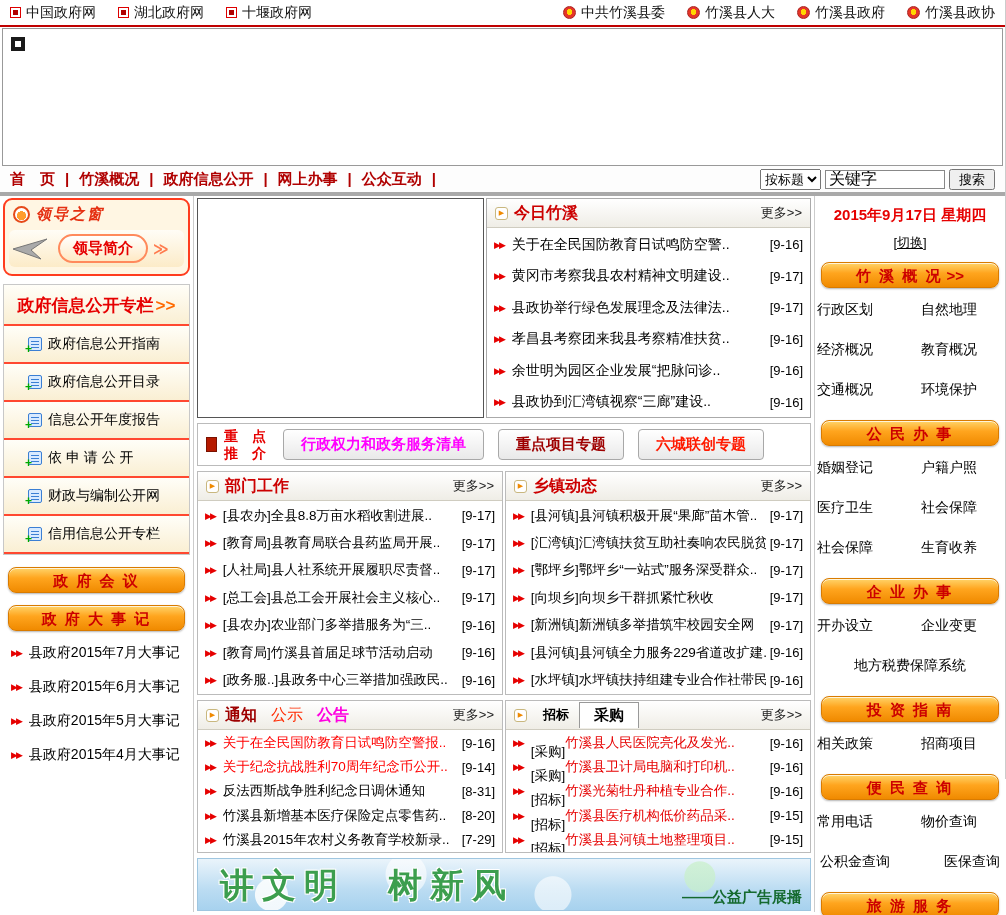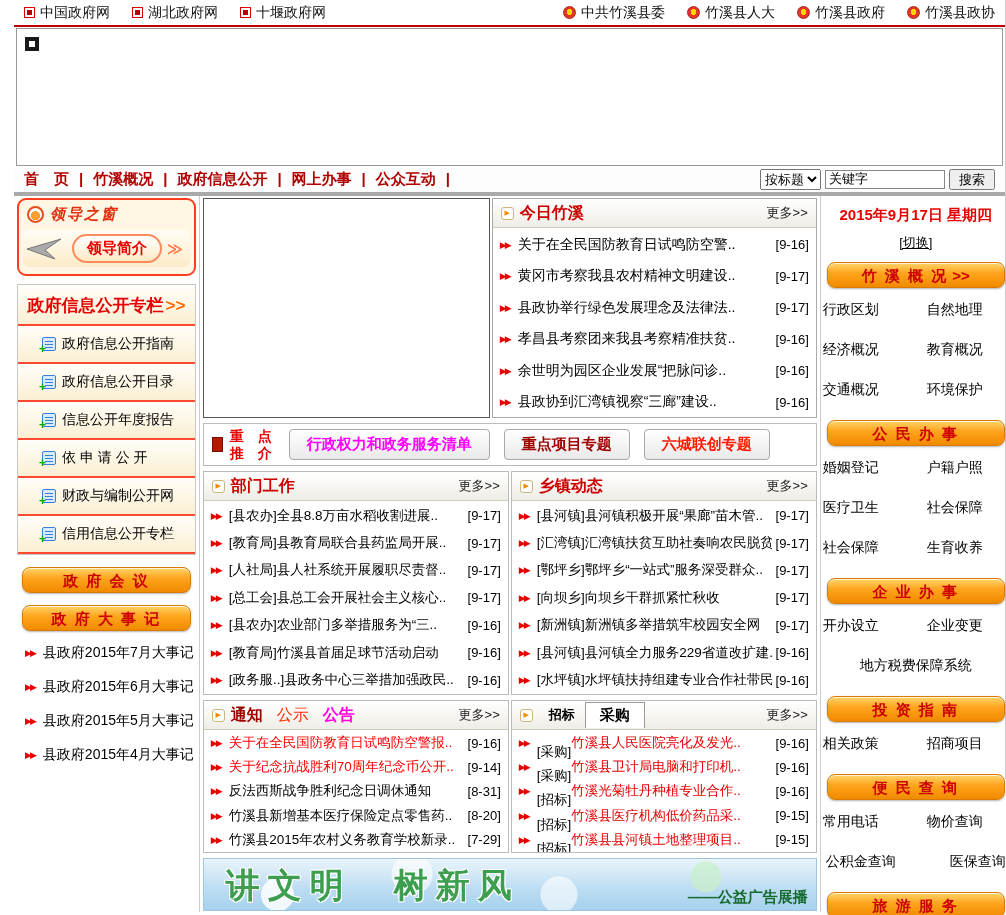--- a/index.html
+++ b/index.html
@@ -1,19 +1,19 @@
 <!DOCTYPE html>
 <html><head>
 <meta charset="utf-8">
 <title>竹溪县政府门户网站</title>
 <style>
   * { margin:0; padding:0; box-sizing:border-box; }
   body { width:1006px; height:915px; overflow:hidden; background:#fff;
          font-family:"Liberation Sans","DejaVu Sans",sans-serif; color:#000; }
-  .page { width:1006px; height:779px; position:relative; border-right:1px solid #ccc;padding-left:14px; }
+  .page { width:1006px; height:779px; position:relative; border-right:1px solid #ccc; }
 
   
   .topbar { height:27px; display:flex; align-items:center; padding:0 10px;
             border-bottom:2px solid #c00000; background:#fff; font-size:14px; }
   .topbar-left { display:flex; gap:22px; }
   .topbar-right { margin-left:auto; display:flex; gap:22px; }
   .top-link { display:flex; align-items:center; gap:5px; color:#111; cursor:pointer; }
   .sq-icon { width:11px; height:11px; border:1px solid #d00; background:#fff;
              display:flex; align-items:center; justify-content:center; }
   .sq-icon i { display:block; width:5px; height:5px; background:#b00000; }
@@ -28,21 +28,21 @@
   .broken-img i { display:block; width:6px; height:6px; background:#fff; }
 
   
   .navbar { height:30px; display:flex; align-items:center; padding:0 10px;
             background:#fdfdfd; border-bottom:4px solid #a9a9a9; }
   .nav-list { list-style:none; display:flex; align-items:center; }
   .nav-item { color:#b00000; font-weight:bold; font-size:15px; cursor:pointer; }
   .nav-item::after { content:"|"; margin:0 10px; color:#b00000; font-weight:bold; }
   .search { margin-left:auto; display:flex; align-items:center; gap:4px; }
   .search select { height:21px; font-size:13px; }
-  .search input { width:120px; height:19px; font-size:13px; padding:0 3px; border:1px solid #888; }
+  .search input { width:120px; height:19px; font-size:16px; padding:0 3px; border:1px solid #888; }
   .search button { height:21px; font-size:13px; padding:0 8px; }
 
   
   .main { display:flex; height:716px; }
   .col-left  { width:195px; border-right:1px solid #ccc; padding:2px 3px 0; }
   .col-mid   { width:620px; padding:2px 3px 0; }
   .col-right { width:191px; border-left:1px solid #ccc; }
 
   
   .leader-box { border:2px solid #ff3c1e; border-radius:9px; background:#fff6e3; padding:3px 4px 7px; }

